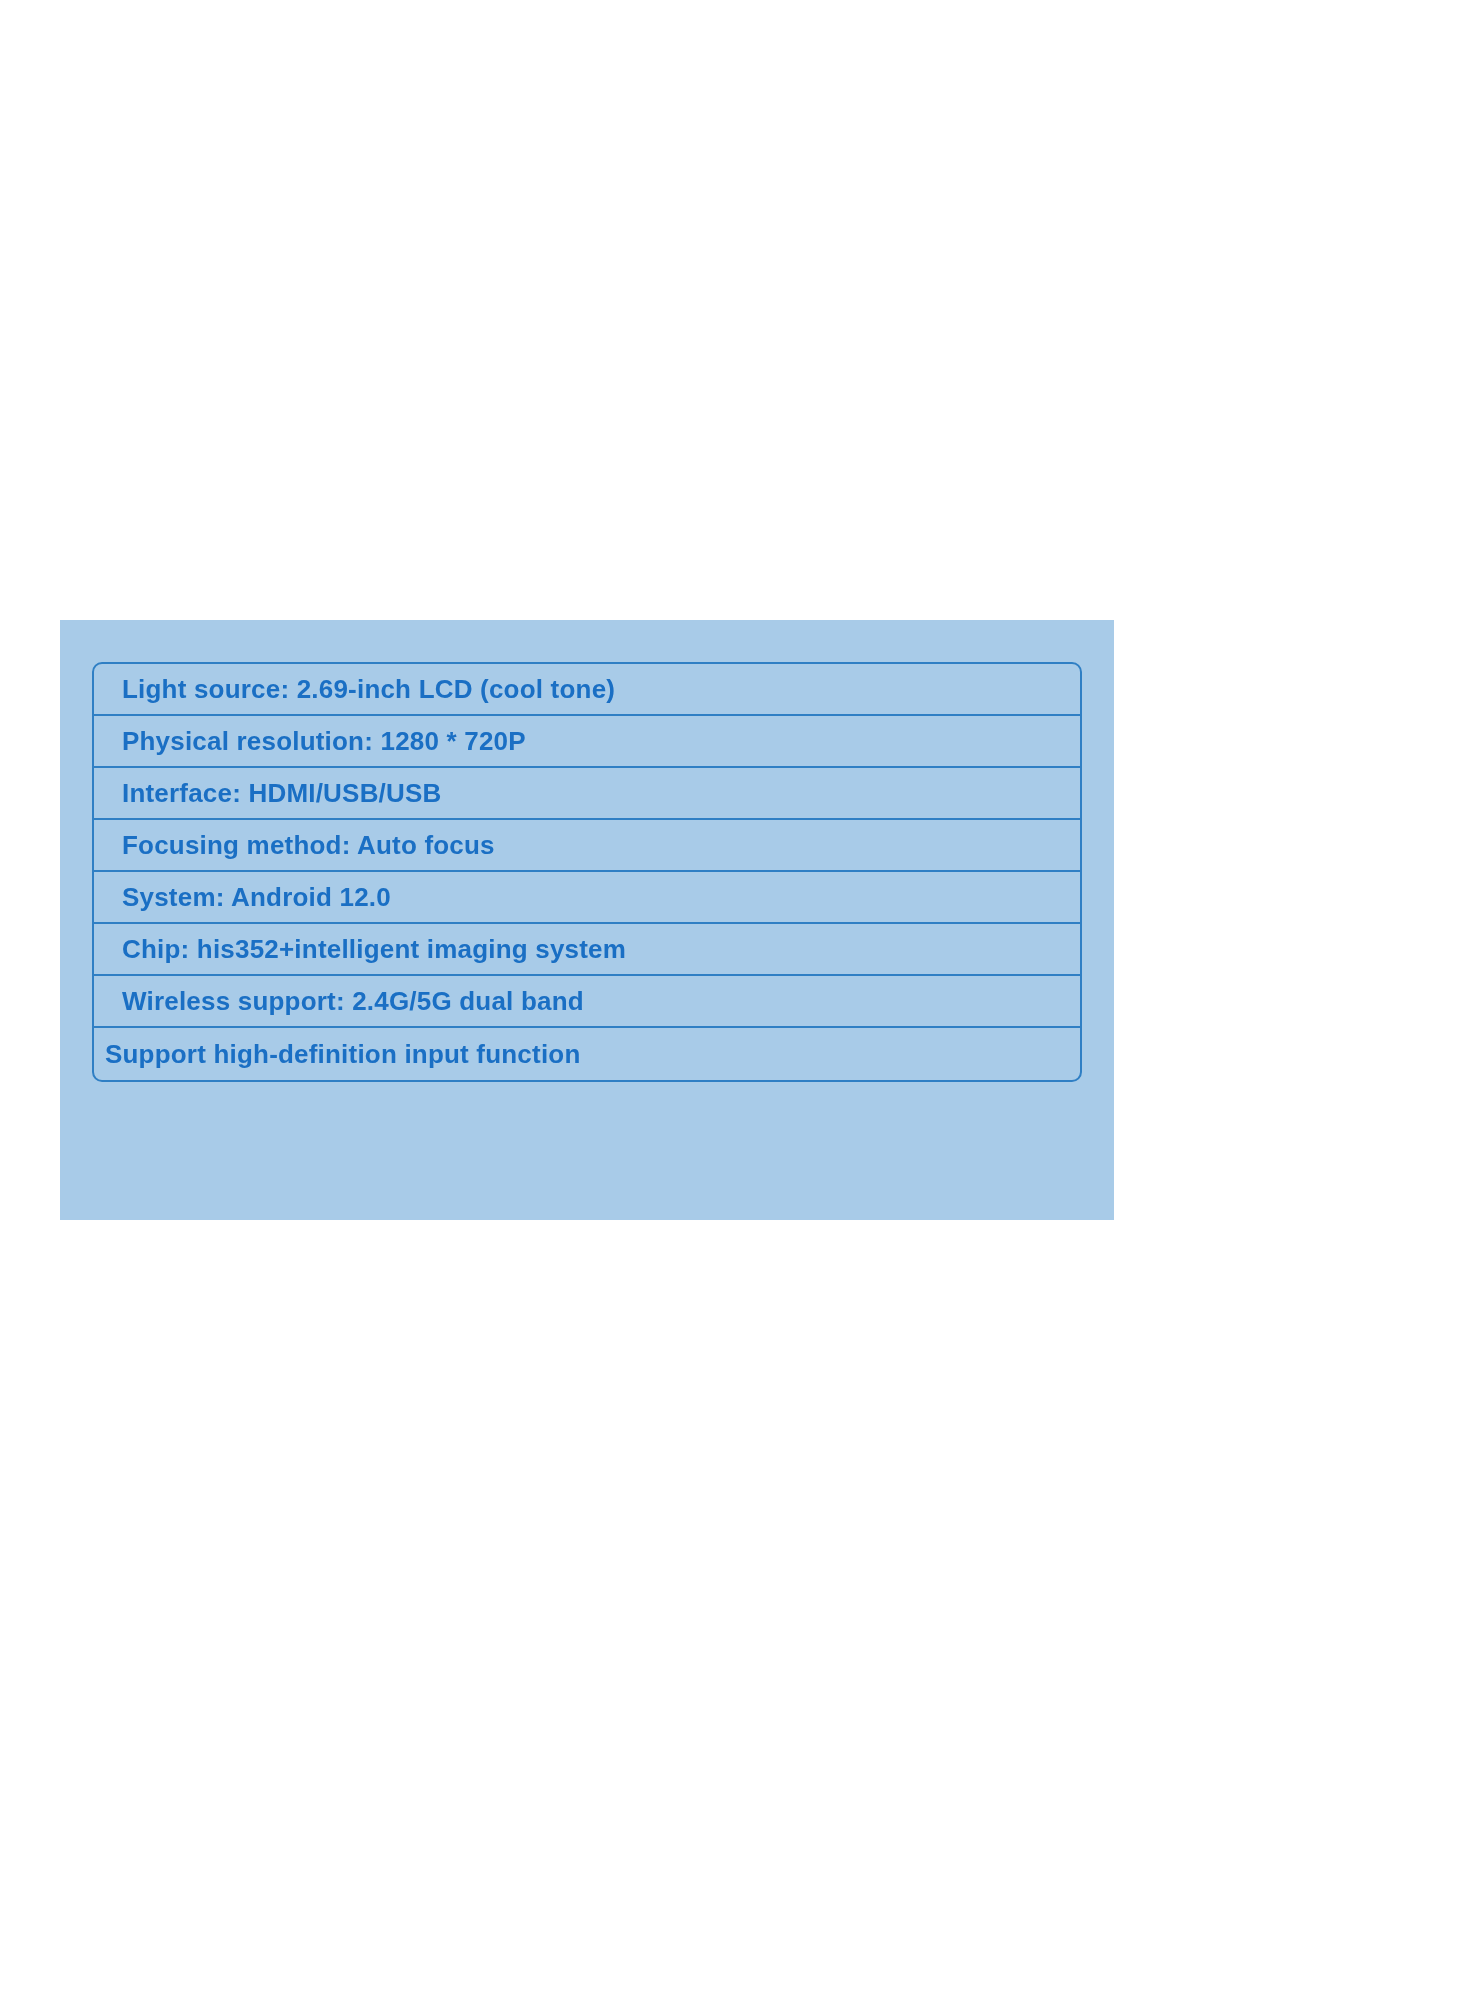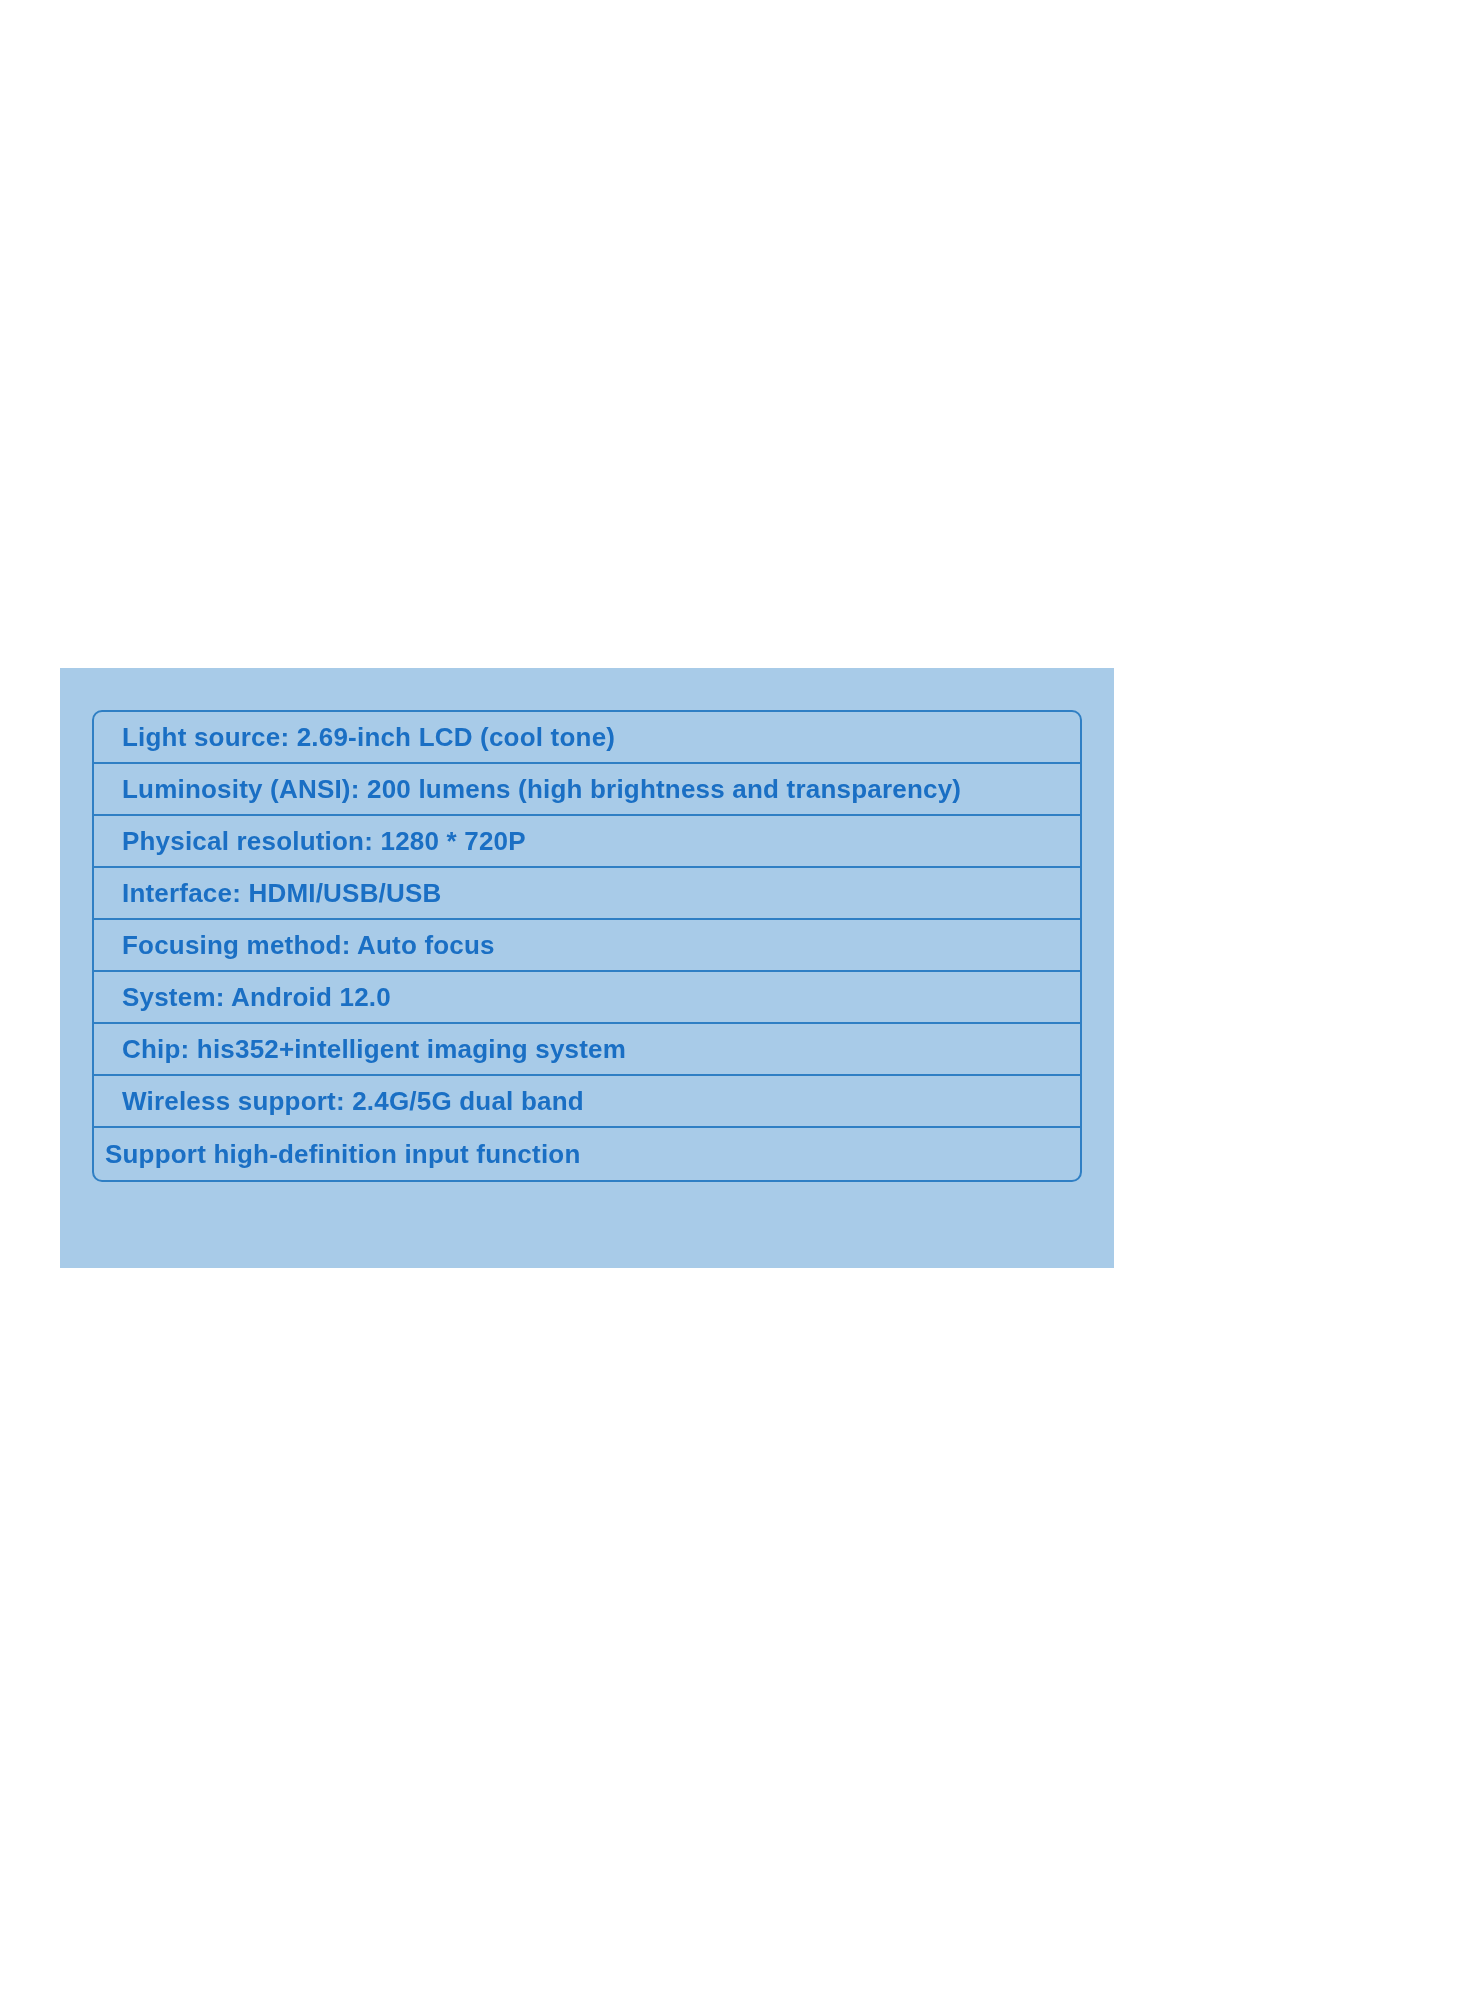--- a/index.html
+++ b/index.html
@@ -16,21 +16,20 @@
   }
 
   .spec-panel {
     position: absolute;
     left: 60px;
     top: 620px;
     width: 1054px;
     height: 600px;
     background: #a8cbe8;
     box-sizing: border-box;
-    margin-top: 48px;
   }
 
   .spec-table {
     position: absolute;
     left: 32px;
     top: 42px;
     width: 990px;
     border: 2px solid #2f7fc4;
     border-radius: 10px;
     box-sizing: border-box;
@@ -65,23 +64,20 @@
 </head>
 <body>
 
 <div class="spec-panel">
   <div class="spec-table">
 
     <div class="spec-row">
       <span class="spec-row-text">Light source: 2.69-inch LCD (cool tone)</span>
     </div>
 
-    <div class="spec-row">
-      <span class="spec-row-text">Luminosity (ANSI): 200 lumens (high brightness and transparency)</span>
-    </div>
 
     <div class="spec-row">
       <span class="spec-row-text">Physical resolution: 1280 * 720P</span>
     </div>
 
     <div class="spec-row">
       <span class="spec-row-text">Interface: HDMI/USB/USB</span>
     </div>
 
     <div class="spec-row">

